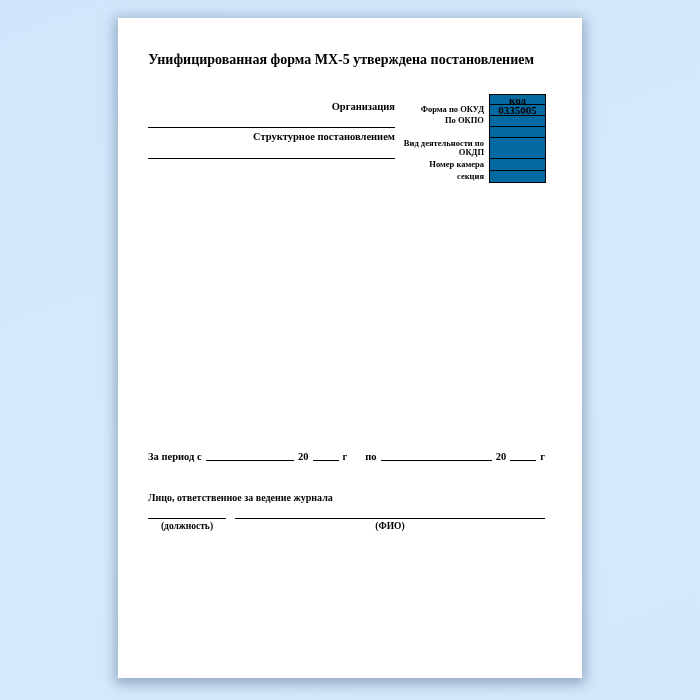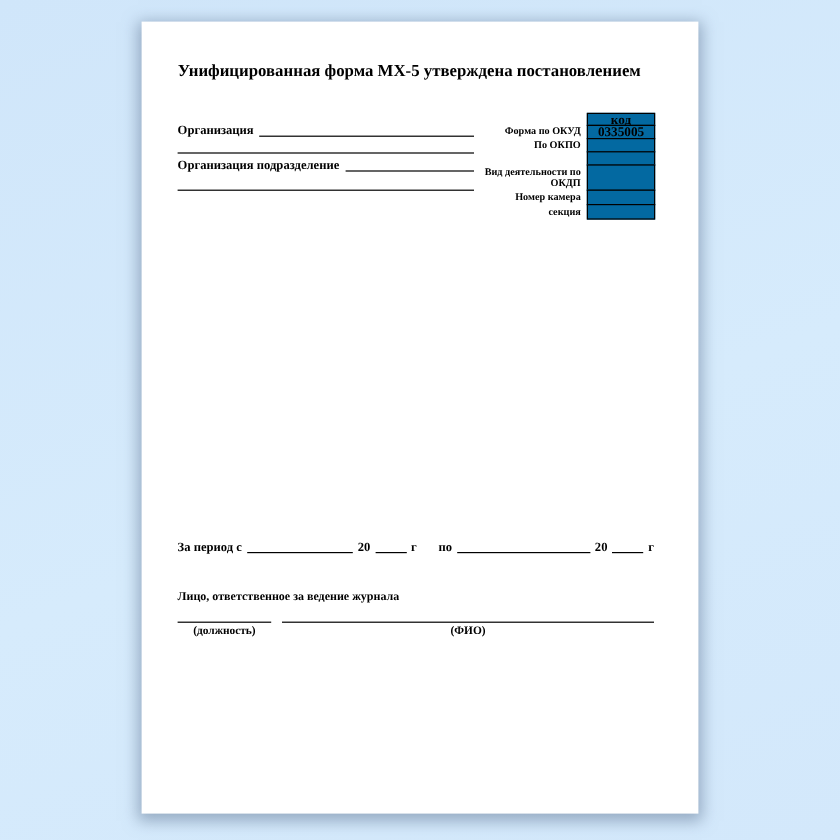--- a/index.html
+++ b/index.html
@@ -16,21 +16,21 @@
     background:#ffffff;
     box-shadow: 0 3px 12px 3px rgba(96,118,148,0.55);
     font-weight:bold;
   }
   .header-note {
     position:absolute; top:37px; right:48px;
     font-size:14px; line-height:10.5px;
   }
   
   .org { position:absolute; left:30px; top:83px; width:247px; }
-  .org-row { display:flex; align-items:flex-end; height:14px; font-size:10.5px; white-space:nowrap; }
+  .org-row { display:flex; align-items:flex-end; height:14px; font-size:10.5px; white-space:nowrap;flex-direction:column; }
   .fill { flex:1; border-bottom:1.5px solid #000; margin-left:5px; margin-bottom:1px; }
   .rule1 { border-bottom:1.5px solid #000; margin-top:12px; }
   .org-row2 { margin-top:3px; height:13px; }
   .rule2 { border-bottom:1.5px solid #000; margin-top:14px; }
   
   .code-table { position:absolute; top:76px; right:36px; font-size:8.5px; }
   .ct-row { display:flex; align-items:center; justify-content:flex-end; }
   .ct-row + .ct-row { margin-top:-1px; }
   .ct-label { width:96px; text-align:right; padding-right:5px; line-height:9.5px; }
   .ct-cell {
@@ -68,21 +68,21 @@
     <div>Унифицированная форма МХ-5 утверждена постановлением</div>
   </div>
 
   <div class="org">
     <div class="org-row">
       <span>Организация</span>
       <span class="fill"></span>
     </div>
     <div class="rule1"></div>
     <div class="org-row org-row2">
-      <span>Организация подразделение</span>
+      <span>Структурное постановлением</span>
       <span class="fill"></span>
     </div>
     <div class="rule2"></div>
   </div>
 
   <div class="code-table">
     <div class="ct-row h-hdr">
       <div class="ct-label"></div>
       <div class="ct-cell">код</div>
     </div>

